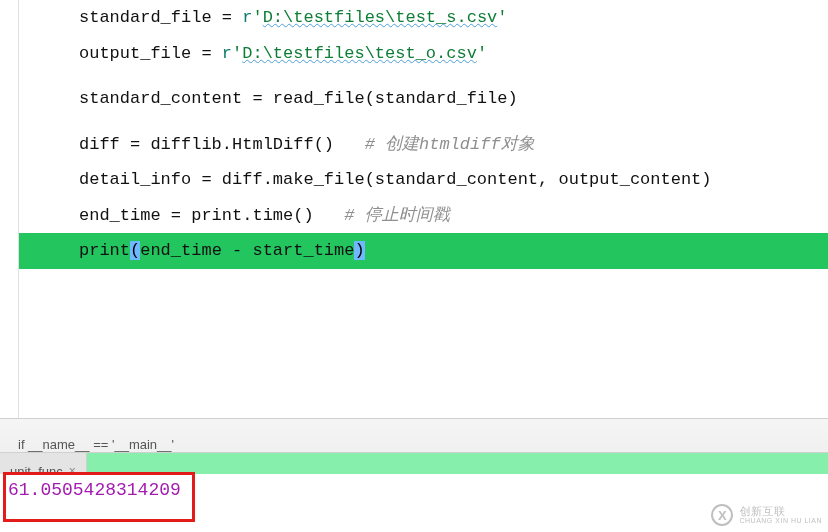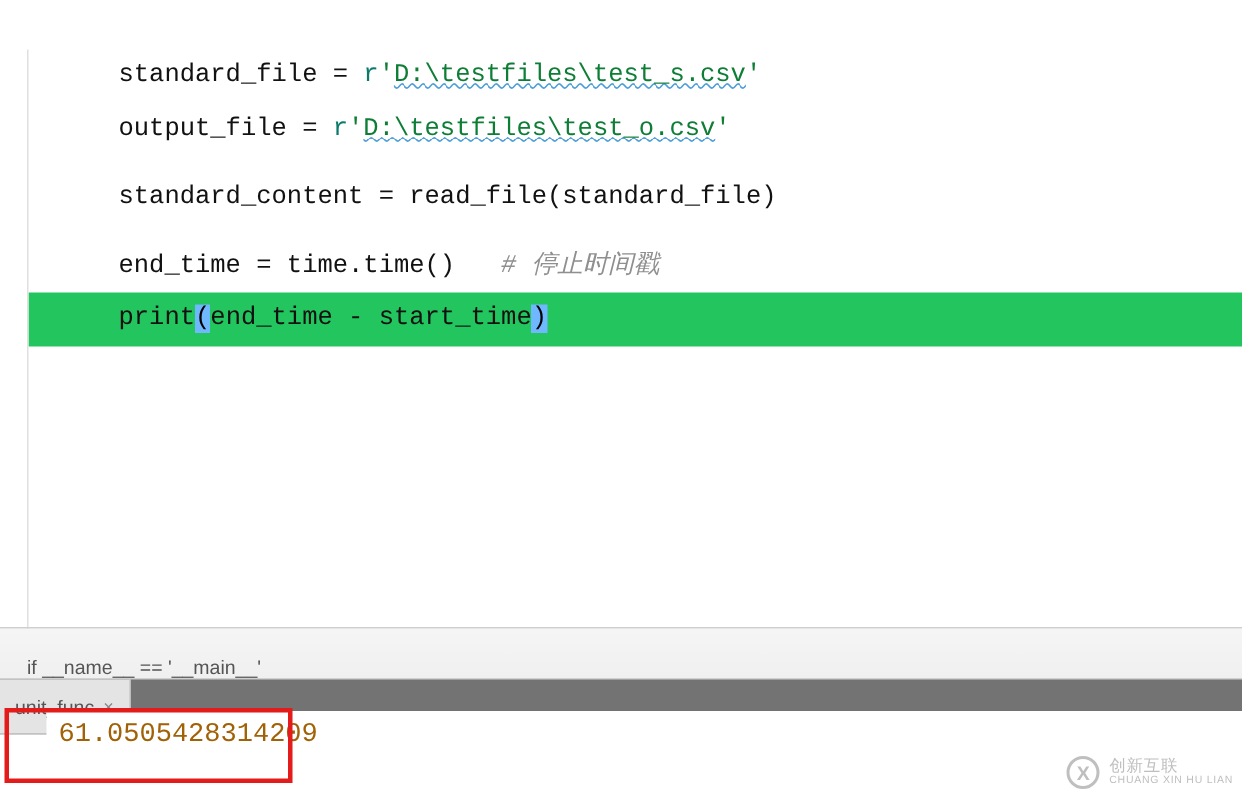--- a/index.html
+++ b/index.html
@@ -10,21 +10,20 @@
     background: #fff;
     overflow: hidden;
     position: relative;
   }
   .editor {
     background: #fff;
     border-left: 1px solid #e0e0e0;
     margin-left: 18px;
     height: 420px;
     overflow: hidden;
-    margin-top: 33px;
   }
   .line {
     padding: 5px 0 5px 60px;
     white-space: pre;
     font-size: 17px;
     line-height: 1.5;
   }
   .line.hl {
     background: #22c55e;
   }
@@ -41,21 +40,21 @@
     background: linear-gradient(#f5f5f5, #f0f0f0);
     height: 34px;
     padding-left: 18px;
     font-family: -apple-system, "Segoe UI", Arial, sans-serif;
     font-size: 13px;
     color: #555;
   }
   .tabs {
     position: absolute; left: 0; right: 0; top: 452px;
     height: 38px;
-    background: #737373;
+    background: #86efac;
     border-top: 1px solid #d0d0d0;
     border-bottom: 1px solid #d0d0d0;
     display: flex; align-items: center;
     font-family: -apple-system, "Segoe UI", Arial, sans-serif;
     font-size: 13px;
   }
   .tab {
     display: flex; align-items: center; gap: 6px;
     padding: 0 10px 0 10px;
     height: 100%;
@@ -66,22 +65,21 @@
   }
   .tab .close {
     font-size: 12px; color: #888;
   }
   .output {
     position: absolute; left: 0; right: 0; top: 474px; bottom: 0;
     background: #fff;
     padding: 6px 8px;
     font-family: Consolas, "Courier New", monospace;
     font-size: 18px;
-    color: #a16207;
-    margin-left: 31px;
+    color: #a21caf;
   }
   .redbox {
     position: absolute;
     left: 3px; top: 472px;
     width: 192px; height: 50px;
     border: 3px solid #e31b1b;
     pointer-events: none;
   }
   .watermark {
     position: absolute;
@@ -104,21 +102,23 @@
 </style>
 </head>
 <body>
 
 <div class="editor">
   <div class="line"><span class="var">standard_file = </span><span class="kw-r">r</span><span class="str">'</span><span class="path">D:\testfiles\test_s.csv</span><span class="str">'</span></div>
   <div class="line"><span class="var">output_file = </span><span class="kw-r">r</span><span class="str">'</span><span class="path">D:\testfiles\test_o.csv</span><span class="str">'</span></div>
   <div class="line"><span></span></div>
   <div class="line"><span class="var">standard_content = read_file(standard_file)</span></div>
   <div class="line"><span></span></div>
-  <div class="line"><span class="var">end_time = time.time()   </span><span class="comment"># 停止时间戳</span></div>
+  <div class="line"><span class="var">diff = difflib.HtmlDiff()   </span><span class="comment"># 创建htmldiff对象</span></div>
+  <div class="line"><span class="var">detail_info = diff.make_file(standard_content, output_content)</span></div>
+  <div class="line"><span class="var">end_time = print.time()   </span><span class="comment"># 停止时间戳</span></div>
   <div class="line hl"><span class="var">print</span><span class="sel">(</span><span class="var">end_time - start_time</span><span class="sel">)</span></div>
 </div>
 
 <div class="cut-bottom">
   <span>if __name__ == '__main__'</span>
 </div>
 
 <div class="tabs">
   <div class="tab">
     <span>unit_func</span>

